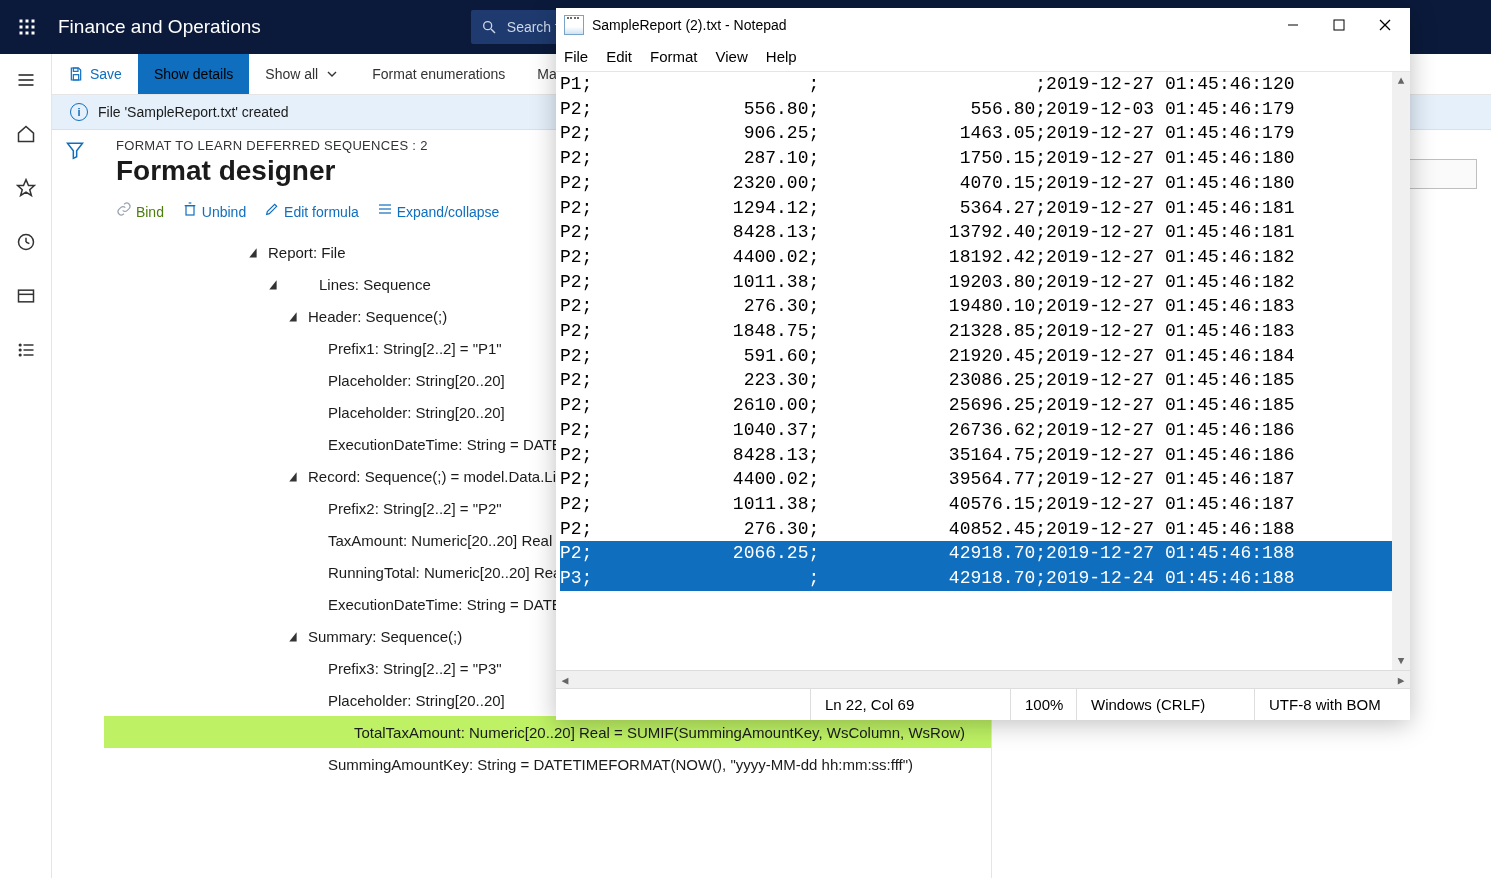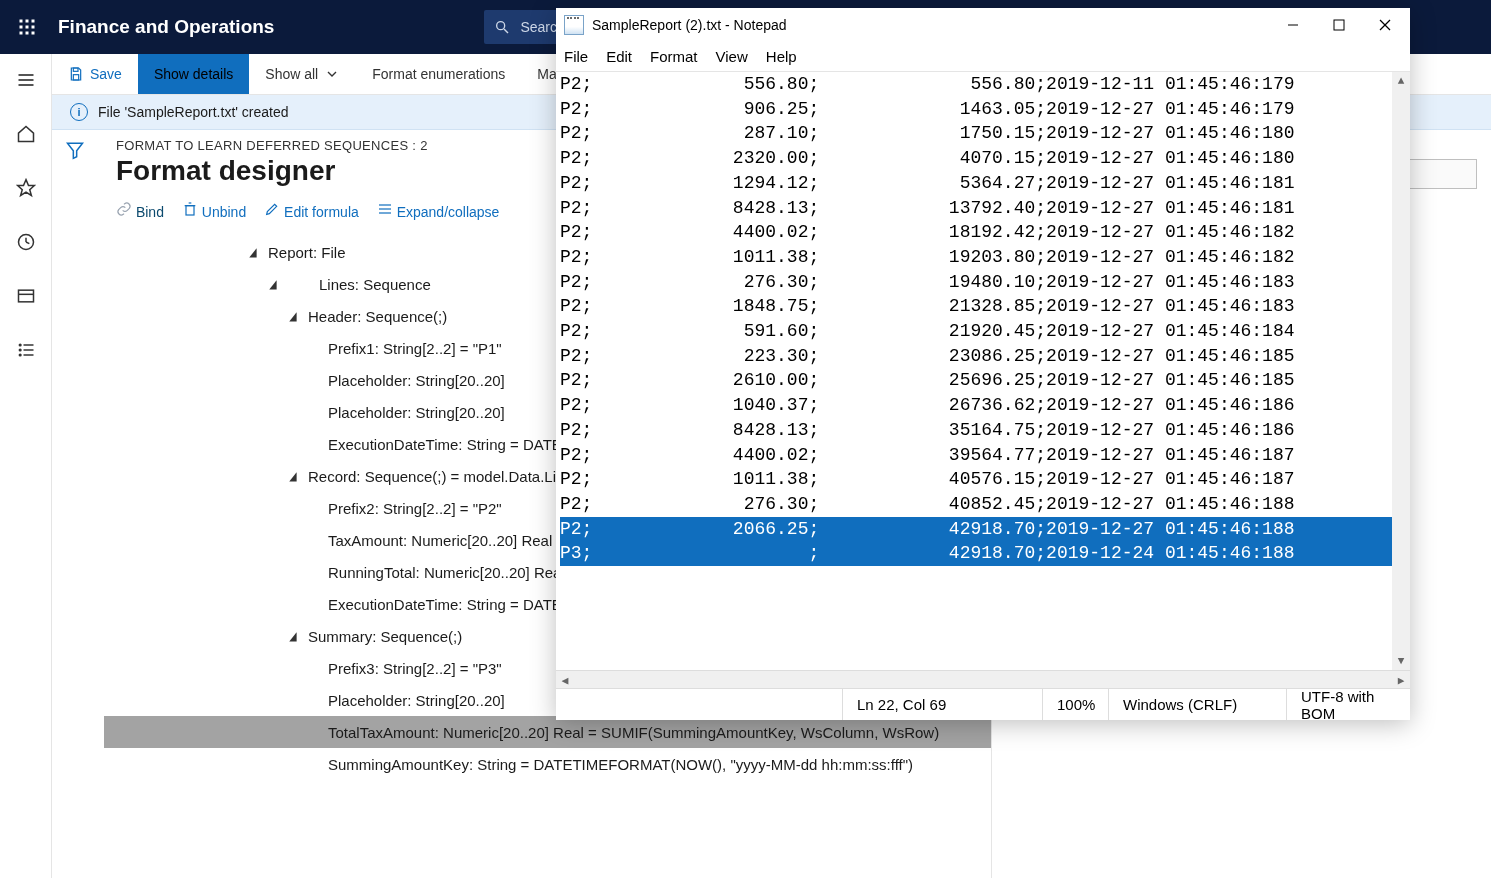--- a/index.html
+++ b/index.html
@@ -21,21 +21,21 @@
   align-items: center;
 }
 .waffle {
   width: 54px; height: 54px;
   display: flex; align-items: center; justify-content: center;
   font-size: 20px;
 }
 .waffle svg { fill: #fff; }
 .app-title {
   font-size: 19px;
-  font-weight: 700;
+  font-weight: 400;
   padding-left: 4px;
 }
 .searchbar {
   height: 34px;
   margin-left: 210px;
   background: #1e3a6e;
   border-radius: 2px;
   display: flex;
   align-items: center;
   padding: 0 10px;
@@ -128,35 +128,36 @@
   color: #1b1b1b;
   padding: 2px 0 8px 18px;
 }
 .des-toolbar {
   display: flex;
   gap: 18px;
   padding: 6px 0 10px 18px;
   color: #106ebe;
   align-items: center;
 }
-.des-toolbar .disabled { color: #0c4a6e; }
+.des-toolbar .disabled { color: #4d7c0f; }
 .tree {
   padding: 6px 0 0 6px;
   font-size: 15px;
   color: #1b1b1b;
 }
 .tree-row {
   display: flex;
   align-items: center;
   height: 32px;
   white-space: nowrap;
   padding-left: 0;
 }
 .tree-row.selected {
-  background: #a3a3a3;
+  background: #bef264;
+  justify-content: center;
 }
 .caret { width: 18px; text-align: center; color: #333; font-size: 12px;}
 .tree-indent { display:inline-block; }
 .right-props {
   width: 500px;
   border-left: 1px solid #e5e5e5;
   display:flex; flex-direction:column;
   padding: 8px 14px;
   gap: 20px;
 }
@@ -524,21 +525,22 @@
       <span>Edit</span>
       <span>Format</span>
       <span>View</span>
       <span>Help</span>
     </div>
   <div class="np-body" id="np-body">
     <div class="np-vscroll">
       <div class="arrow" style="top:0">▲</div>
       <div class="arrow" style="bottom:0">▼</div>
     </div>
-      <div class="np-line">P2;              556.80;              556.80;2019-12-11 01:45:46:179</div>
+  <div class="np-line">P1;                    ;                    ;2019-12-27 01:45:46:120</div>
+      <div class="np-line">P2;              556.80;              556.80;2019-12-03 01:45:46:179</div>
       <div class="np-line">P2;              906.25;             1463.05;2019-12-27 01:45:46:179</div>
       <div class="np-line">P2;              287.10;             1750.15;2019-12-27 01:45:46:180</div>
       <div class="np-line">P2;             2320.00;             4070.15;2019-12-27 01:45:46:180</div>
       <div class="np-line">P2;             1294.12;             5364.27;2019-12-27 01:45:46:181</div>
       <div class="np-line">P2;             8428.13;            13792.40;2019-12-27 01:45:46:181</div>
       <div class="np-line">P2;             4400.02;            18192.42;2019-12-27 01:45:46:182</div>
       <div class="np-line">P2;             1011.38;            19203.80;2019-12-27 01:45:46:182</div>
       <div class="np-line">P2;              276.30;            19480.10;2019-12-27 01:45:46:183</div>
       <div class="np-line">P2;             1848.75;            21328.85;2019-12-27 01:45:46:183</div>
       <div class="np-line">P2;              591.60;            21920.45;2019-12-27 01:45:46:184</div>
@@ -554,15 +556,15 @@
     </div>
   <div class="np-scroll-h">
     <div class="arrow" style="left:0">◀</div>
     <div class="arrow" style="right:0">▶</div>
   </div>
   <div class="np-status">
     <div style="flex:1"></div>
     <div class="cell" style="width:200px">Ln 22, Col 69</div>
     <div class="cell" style="width:66px">100%</div>
     <div class="cell" style="width:178px">Windows (CRLF)</div>
-    <div class="cell" style="width:124px">UTF-8 with BOM</div>
+    <div class="cell" style="width:156px">UTF-8 with BOM</div>
   </div>
 </div>
 
 </body></html>

